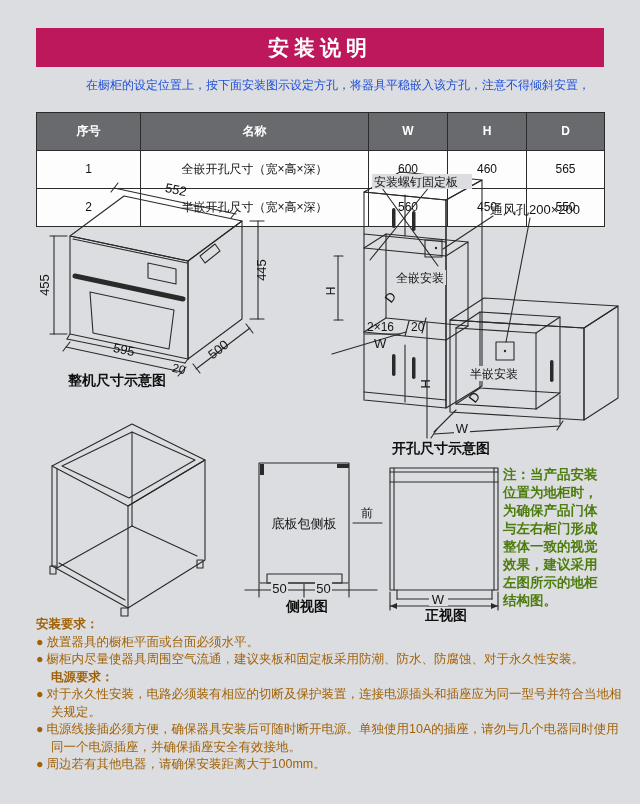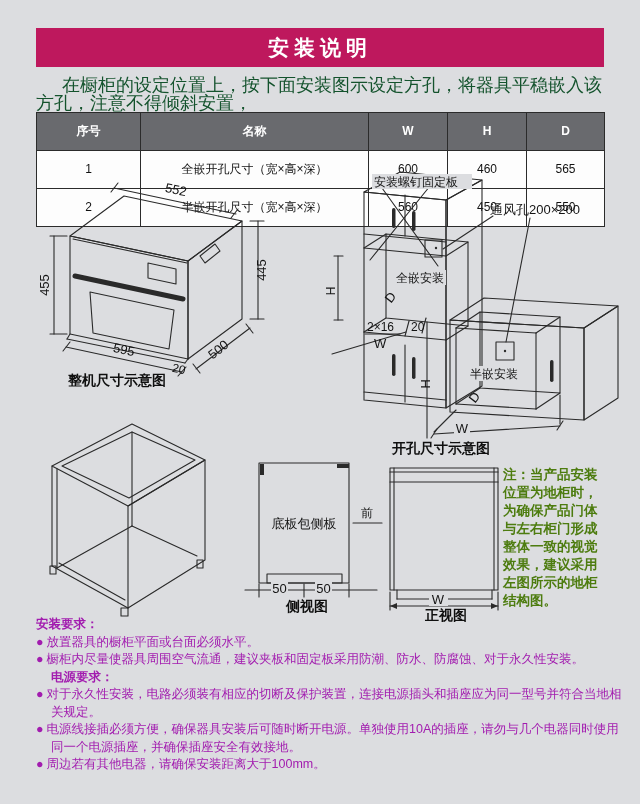--- a/index.html
+++ b/index.html
@@ -6,39 +6,39 @@
   .page {
     position:relative; width:640px; height:804px; background:#dcdde0;
     font-family:"Liberation Sans","DejaVu Sans",sans-serif; color:#141414;
     overflow:hidden;
   }
   .title-bar {
     position:absolute; left:36px; top:28px; width:568px; height:39px;
     background:#be185d; color:#ffffff; font-size:21px; font-weight:bold;
     letter-spacing:5px; display:flex; align-items:center; justify-content:center;
   }
-  .intro { position:absolute; left:36px; top:77px; width:578px; font-size:18px; line-height:17.5px; color:#14532d; }
+  .intro { position:absolute; left:36px; top:77px; width:578px; font-size:12px; line-height:17.5px; color:#1d4ed8;text-align:center; }
   .intro .indent { text-indent:26px; }
   table.spec { position:absolute; left:36px; top:112px; width:568px; border-collapse:collapse; font-size:12px; table-layout:fixed; }
   table.spec th, table.spec td { border:1px solid #2b2b2b; text-align:center; padding:11px; height:15px; line-height:15px; overflow:hidden; white-space:nowrap; }
   table.spec th { background:#696a6e; color:#fff; font-weight:bold; }
   table.spec td { background:#fdfdfd; color:#111; }
   svg.diag { position:absolute; overflow:visible; }
   .ln line, .ln polygon, .ln path, .ln rect { stroke:#2a2a2a; stroke-width:1.1; fill:none; stroke-linejoin:round; stroke-linecap:round; }
   .ln .thick { stroke-width:5; }
   .fl { fill:#2a2a2a; stroke:none; }
   .bg { fill:#dcdde0; stroke:none; }
   text.lbl  { font-size:13px; fill:#141414; font-family:"Liberation Sans","DejaVu Sans",sans-serif; }
   text.lbls { font-size:12px; fill:#141414; font-family:"Liberation Sans","DejaVu Sans",sans-serif; }
   text.cap  { font-size:14px; font-weight:bold; fill:#101010; font-family:"Liberation Sans","DejaVu Sans",sans-serif; }
   .note {
     position:absolute; left:503px; top:466px; width:96px;
     font-size:13.5px; font-weight:bold; line-height:18px; color:#4d7c0f;
   }
-  .reqs { position:absolute; left:36px; top:616px; width:594px; font-size:12.5px; line-height:17.5px; color:#a21caf; }
+  .reqs { position:absolute; left:36px; top:616px; width:594px; font-size:12.5px; line-height:17.5px; color:#a16207; }
   .req-title { font-weight:bold; }
   .req-sub   { font-weight:bold; padding-left:15px; }
   .req-item  { padding-left:15px; text-indent:-15px; }
   .req-item .blt { margin-right:3px; }
 </style>
 </head>
 <body>
 
 <div class="page">
 

